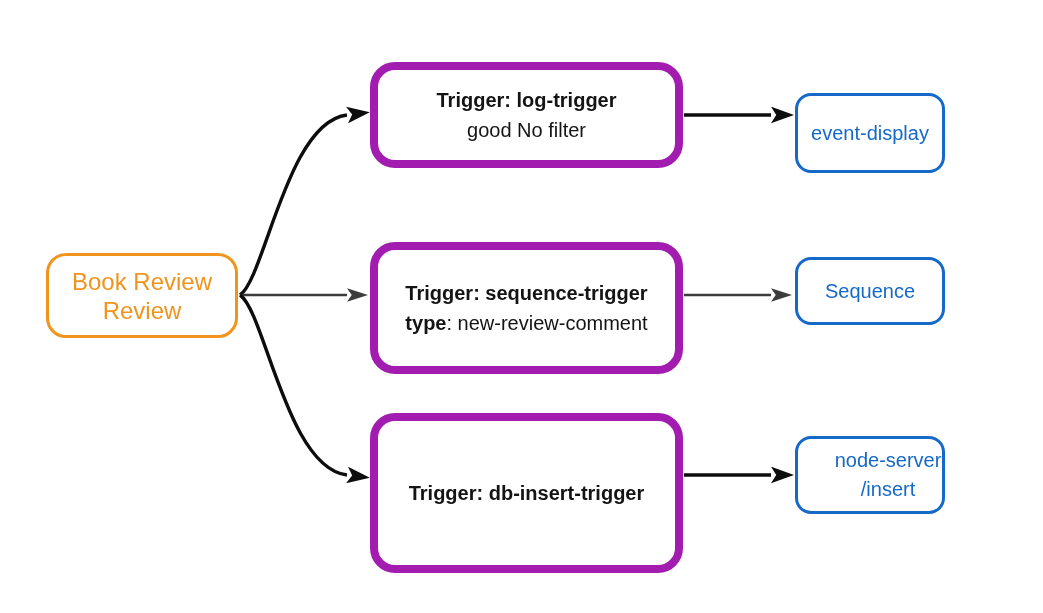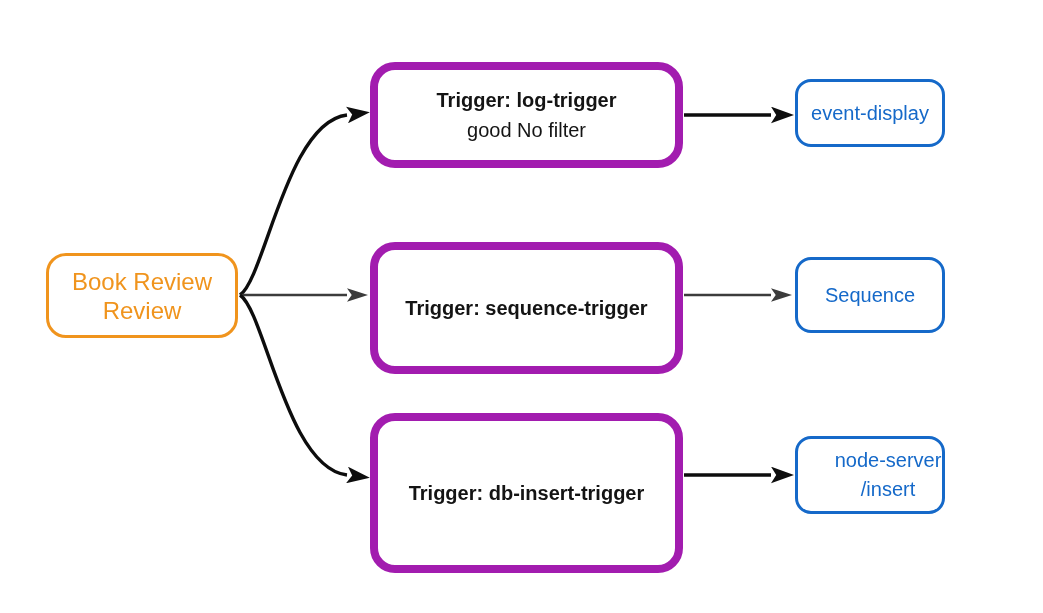--- a/index.html
+++ b/index.html
@@ -35,22 +35,22 @@
   }
   #trigger-log { top: 62px; height: 106px; }
   #trigger-sequence { top: 242px; height: 132px; }
   #trigger-db-insert { top: 413px; height: 160px; }
 
   .sink {
     left: 795px; width: 150px;
     border: 3px solid #1569C9; border-radius: 16px;
     color: #1569C9; font-size: 20px; line-height: 29px;
   }
-  #sink-event-display { top: 79px; height: 68px; }
-  #sink-sequence { top: 257px; height: 76px; }
+  #sink-event-display { top: 93px; height: 80px; }
+  #sink-sequence { top: 257px; height: 68px; }
   #sink-node-server { top: 436px; height: 78px; padding-left: 36px; }
 
   .b { font-weight: bold; }
 </style>
 </head>
 <body>
 
 <div id="stage">
 
   <svg id="edge-layer" viewBox="0 0 1043 613" xmlns="http://www.w3.org/2000/svg" aria-hidden="true">
@@ -77,20 +77,21 @@
     <div>Review</div>
   </div>
 
   <div class="node trigger" id="trigger-log">
     <div class="b">Trigger: log-trigger</div>
     <div><span class="b"></span><span>good No filter</span></div>
   </div>
 
   <div class="node trigger" id="trigger-sequence">
     <div class="b">Trigger: sequence-trigger</div>
+    <div><span class="b">type</span><span>: new-review-comment</span></div>
   </div>
 
   <div class="node trigger" id="trigger-db-insert">
     <div class="b">Trigger: db-insert-trigger</div>
   </div>
 
   <div class="node sink" id="sink-event-display">
     <div>event-display</div>
   </div>
 

